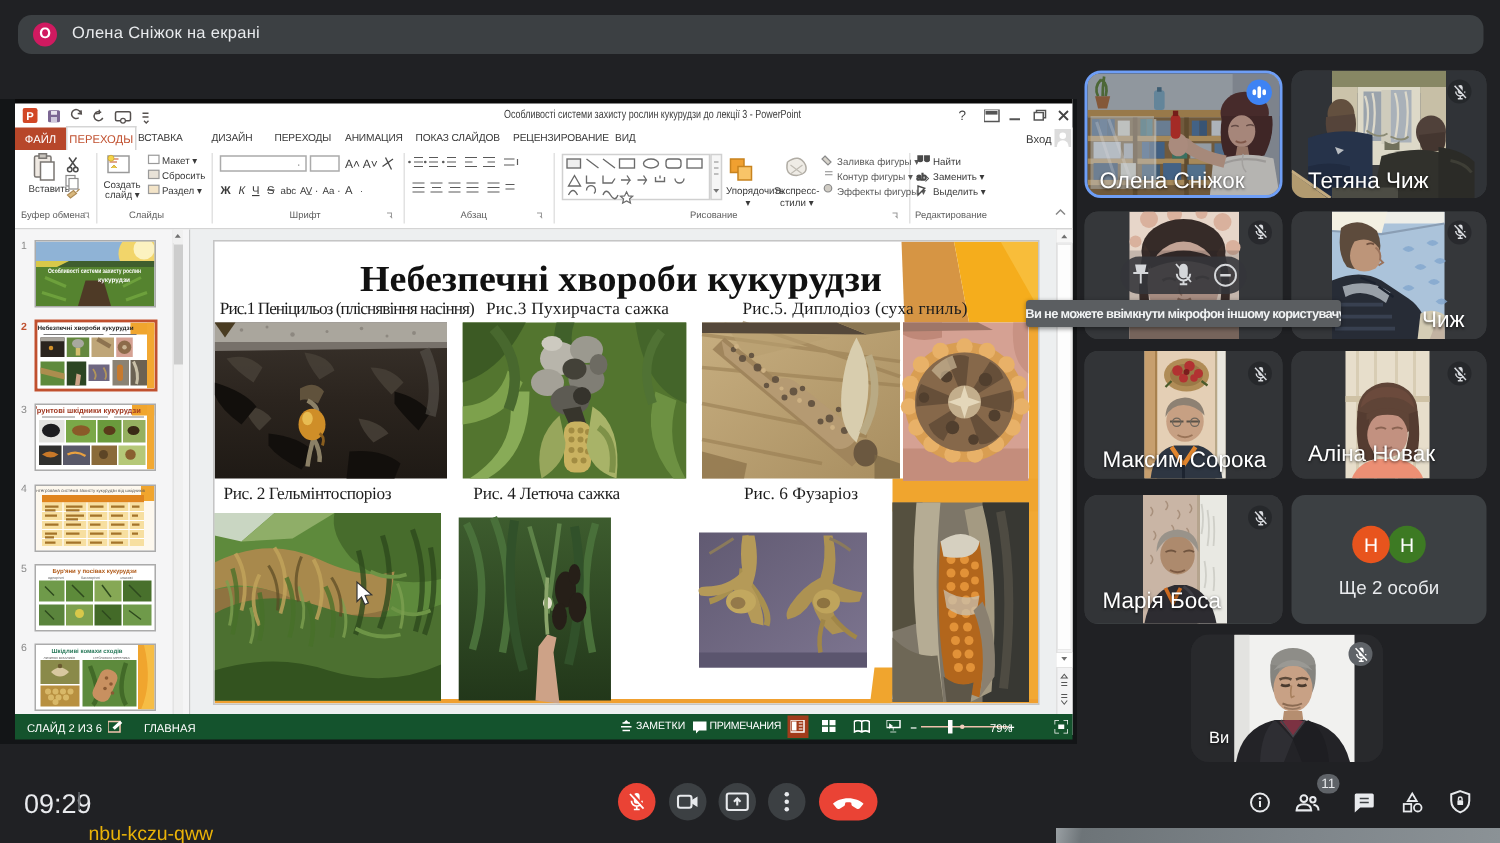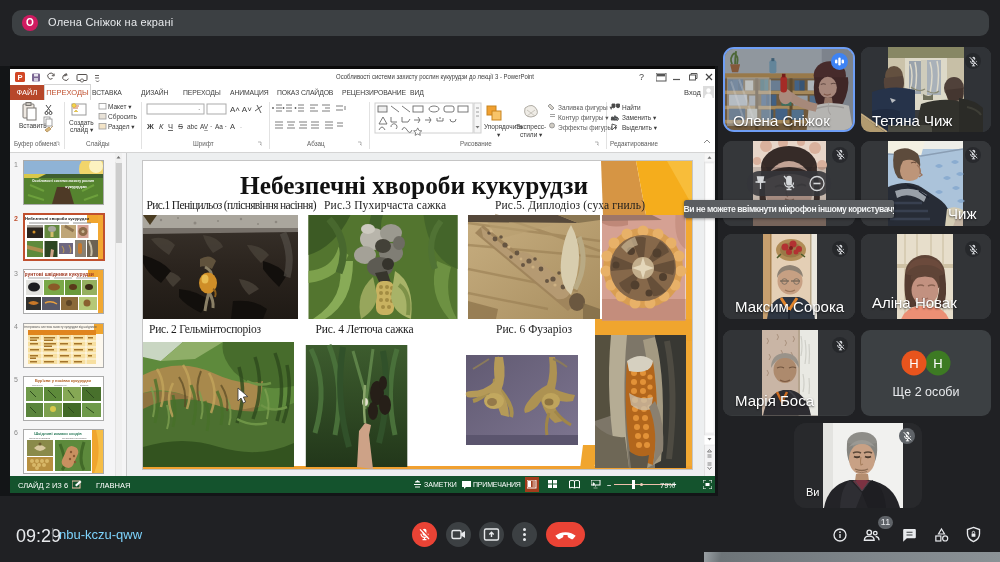--- a/index.html
+++ b/index.html
@@ -1106,21 +1106,21 @@
    <circle cx="70" cy="12.5" r="7"></circle>
         <path d="M66.5 12.5 h7" stroke-width="1.6"></path>
   </g>
  </svg>
 </div>
 <div class="a" style="left:683.5px;top:200px;width:210px;height:18px;background:#5b5e61;border-radius:2.5px;box-shadow:0 1px 3px rgba(0,0,0,.4)"></div>
 <div class="a" style="left:683.5px;top:200px;width:210px;height:18px;color:#f1f3f4;font-size:8.6px;font-weight:bold;letter-spacing:-.45px;text-align:center;line-height:18px;white-space:nowrap;overflow:hidden">Ви не можете ввімкнути мікрофон іншому користувачу</div>
 
 <div class="a" style="left:16px;top:526px;font-size:18px;color:#e8eaed">09:29</div>
 <div class="a" style="left:51px;top:525px;font-size:13px;color:#5f6368">|</div>
-<div class="a" style="left:59px;top:527px;font-size:13px;color:#7dd3fc">nbu-kczu-qww</div>
+<div class="a" style="left:59px;top:548px;font-size:13px;color:#eab308">nbu-kczu-qww</div>
 <div class="a" style="left:412px;top:521.5px;width:25px;height:25px;border-radius:50%;background:#ea4335">
  <svg width="25" height="25" viewBox="0 0 24 24" style="transform:scale(.62);transform-origin:center">
       <path d="M12 3 a3 3 0 0 1 3 3 v5 a3 3 0 0 1 -6 0 v-5 a3 3 0 0 1 3 -3z" fill="#fff"></path>
       <path d="M6.5 11 a5.5 5.5 0 0 0 11 0 M12 16.5 V20 M9 20 h6" stroke="#fff" stroke-width="1.8" fill="none"></path>
       <path d="M6.4 2.6 L20.4 17.6" stroke="#ea4335" stroke-width="2.4"></path>
       <path d="M5 4 L19 19" stroke="#fff" stroke-width="1.8"></path>
     </svg>
 </div>
 <div class="a" style="left:446px;top:521.5px;width:25px;height:25px;border-radius:50%;background:#3c4043">
  <svg width="25" height="25" viewBox="0 0 25 25">

